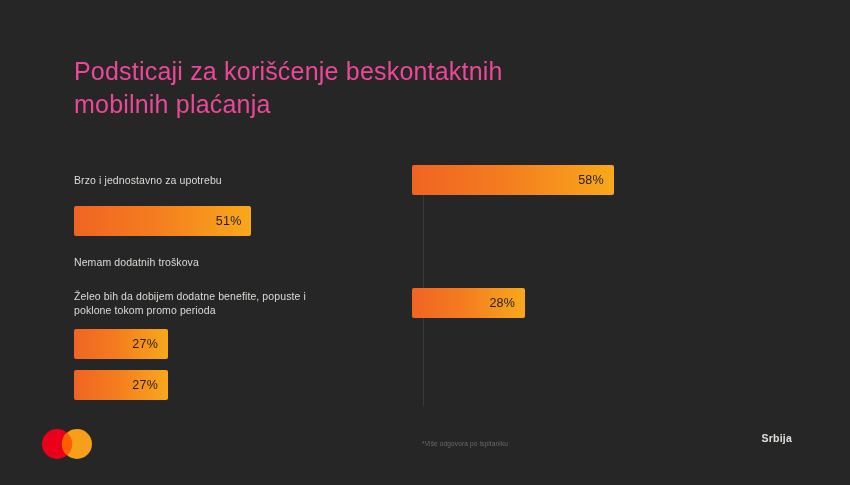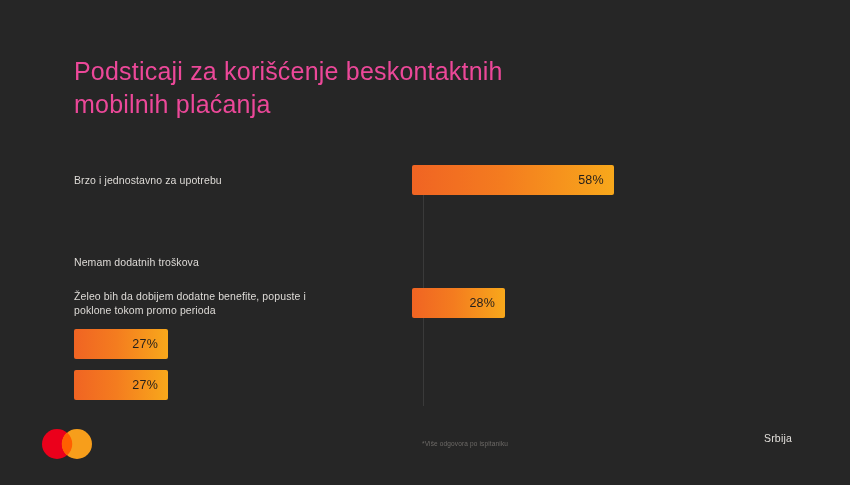--- a/index.html
+++ b/index.html
@@ -116,21 +116,21 @@
     font-weight: 400;
     color: #6d6a67;
     letter-spacing: 0.15px;
   }
 
   .country {
     position: absolute;
     right: 58px;
     top: 432px;
     font-size: 10.5px;
-    font-weight: 400;
+    font-weight: 700;
     color: #e2dfdb;
     letter-spacing: 0.2px;
   }
 
   
   .logo {
     position: absolute;
     left: 36px;
     top: 425px;
     width: 62px;
@@ -155,31 +155,36 @@
       <div class="row">
         <div class="row-label">Brzo i jednostavno za upotrebu</div>
         <div class="bar-area">
           <div class="bar" style="width: 201.84px;">
             <span class="bar-value">58%</span>
           </div>
         </div>
       </div>
 
       <div class="row">
+        <div class="bar-area">
+          <div class="bar" style="width: 177.48px;">
+            <span class="bar-value">51%</span>
+          </div>
+        </div>
       </div>
 
       <div class="row">
         <div class="row-label">Nemam dodatnih troškova</div>
       </div>
 
       <div class="row">
         <div class="row-label">Želeo bih da dobijem dodatne benefite, popuste i
 poklone tokom promo perioda</div>
         <div class="bar-area">
-          <div class="bar" style="width: 93px;">
+          <div class="bar" style="width: 113px;">
             <span class="bar-value">28%</span>
           </div>
         </div>
       </div>
 
       <div class="row">
         <div class="bar-area">
           <div class="bar" style="width: 93.96px;">
             <span class="bar-value">27%</span>
           </div>

